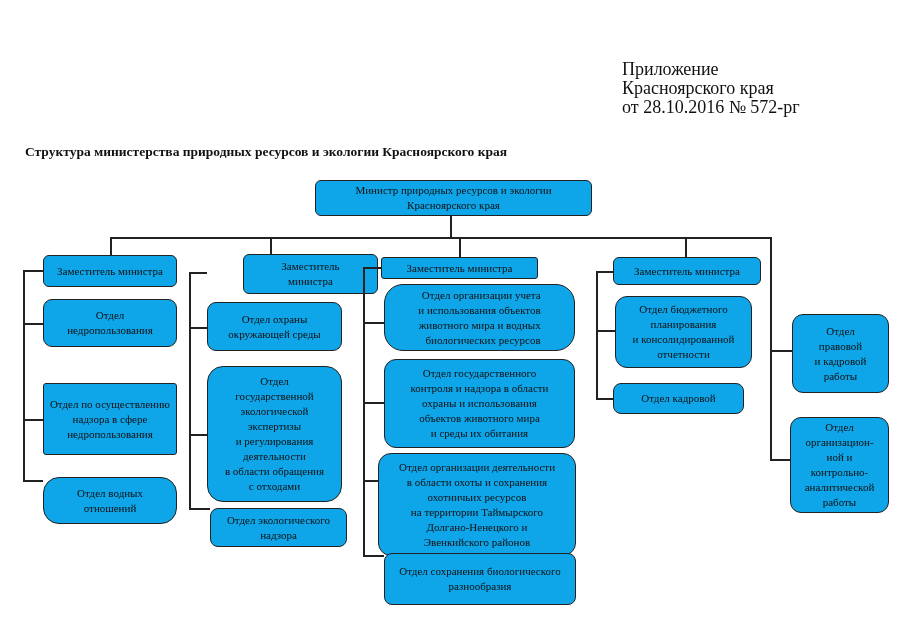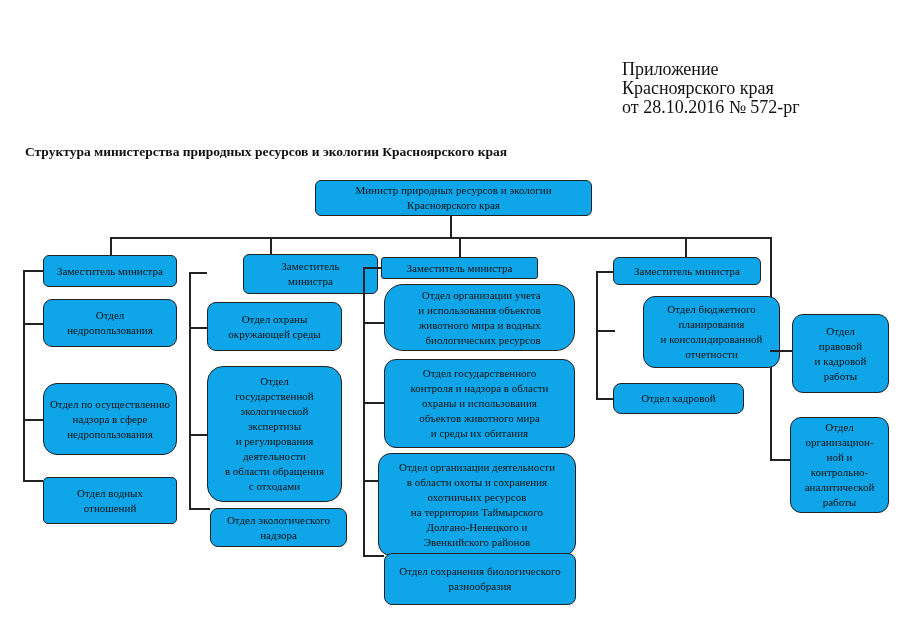--- a/index.html
+++ b/index.html
@@ -82,24 +82,24 @@
     <div class="hline" style="left:110px; top:237px; width:661px;"></div>
     <div class="vline" style="left:110px; top:237px; height:18px;"></div>
     <div class="vline" style="left:270px; top:237px; height:17px;"></div>
     <div class="vline" style="left:459px; top:237px; height:20px;"></div>
     <div class="vline" style="left:685px; top:237px; height:20px;"></div>
     <div class="vline" style="left:770px; top:237px; height:223px;"></div>
 
     <div class="box" style="left:43px; top:255px; width:134px; height:32px; border-radius:6px;">Заместитель министра</div>
     <div class="box" style="left:43px; top:299px; width:134px; height:48px; border-radius:9px;">Отдел
 недропользования</div>
-    <div class="box" style="left:43px; top:383px; width:134px; height:72px; border-radius:14px;">Отдел по осуществлению
+    <div class="box" style="left:43px; top:383px; width:134px; height:72px; border-radius:3px;">Отдел по осуществлению
 надзора в сфере
 недропользования</div>
-    <div class="box" style="left:43px; top:477px; width:134px; height:47px; border-radius:5px;">Отдел водных
+    <div class="box" style="left:43px; top:477px; width:134px; height:47px; border-radius:16px;">Отдел водных
 отношений</div>
     <div class="vline" style="left:23px; top:270px; height:210px;"></div>
     <div class="hline" style="left:23px; top:270px; width:20px;"></div>
     <div class="hline" style="left:23px; top:323px; width:20px;"></div>
     <div class="hline" style="left:23px; top:419px; width:20px;"></div>
     <div class="hline" style="left:23px; top:480px; width:20px;"></div>
 
     <div class="box" style="left:207px; top:254px; width:135px; height:40px; border-radius:6px;margin-left:36px;">Заместитель
 министра</div>
     <div class="box" style="left:207px; top:302px; width:135px; height:49px; border-radius:9px;">Отдел охраны
@@ -139,21 +139,21 @@
     <div class="box" style="left:384px; top:553px; width:192px; height:52px; border-radius:8px;">Отдел сохранения биологического
 разнообразия</div>
     <div class="vline" style="left:363px; top:267px; height:290px;"></div>
     <div class="hline" style="left:363px; top:267px; width:18px;"></div>
     <div class="hline" style="left:363px; top:322px; width:21px;"></div>
     <div class="hline" style="left:363px; top:402px; width:21px;"></div>
     <div class="hline" style="left:363px; top:480px; width:15px;"></div>
     <div class="hline" style="left:363px; top:555px; width:21px;"></div>
 
     <div class="box" style="left:613px; top:257px; width:148px; height:28px; border-radius:6px;">Заместитель министра</div>
-    <div class="box" style="left:615px; top:296px; width:137px; height:72px; border-radius:12px;margin-left:28px;">Отдел бюджетного
+    <div class="box" style="left:615px; top:296px; width:137px; height:72px; border-radius:12px;">Отдел бюджетного
 планирования
 и консолидированной
 отчетности</div>
     <div class="box" style="left:613px; top:383px; width:131px; height:31px; border-radius:8px;">Отдел кадровой</div>
     <div class="vline" style="left:596px; top:271px; height:129px;"></div>
     <div class="hline" style="left:596px; top:271px; width:17px;"></div>
     <div class="hline" style="left:596px; top:330px; width:19px;"></div>
     <div class="hline" style="left:596px; top:398px; width:17px;"></div>
 
     <div class="box" style="left:792px; top:314px; width:97px; height:79px; border-radius:11px;">Отдел

